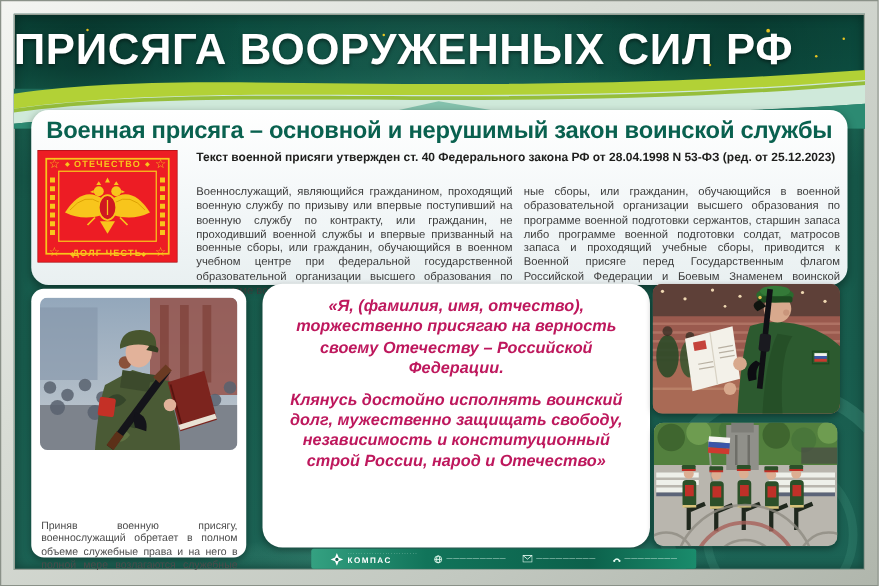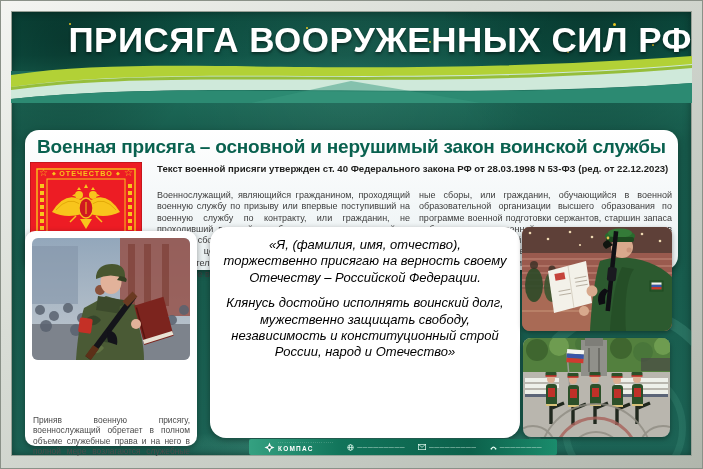--- a/index.html
+++ b/index.html
@@ -9,40 +9,40 @@
   .frame-line{position:absolute;inset:0;border:1px solid #8a9188;pointer-events:none;z-index:5;}
   
   .bg{position:absolute;left:11px;top:11px;right:11px;bottom:13px;overflow:hidden;z-index:1;
       background:
         radial-gradient(circle at 8% 30px, rgba(0,0,0,.28), transparent 130px),
         radial-gradient(circle at 85% 18px, rgba(0,0,0,.22), transparent 150px),
         radial-gradient(circle at 50% 60px, rgba(255,255,255,.05), transparent 180px),
         linear-gradient(180deg,#0b4a3d 0px,#0d5244 44px,#14604f 62px,#1c6a58 84px,#175a4b 130px,#185c4d 280px,#1c6355 100%);
       box-shadow:inset 0 0 0 1px #97a096, inset 0 0 10px rgba(0,0,0,.45);}
   .spk{position:absolute;width:2px;height:2px;border-radius:50%;background:#ffd21e;opacity:.9;}
-  .title{position:absolute;left:0;right:0;top:9px;text-align:right;color:#fff;font-size:35px;font-weight:800;letter-spacing:.5px;text-shadow:0 2px 3px rgba(0,0,0,.45);white-space:nowrap;}
+  .title{position:absolute;left:0;right:0;top:9px;text-align:left;color:#fff;font-size:35px;font-weight:800;letter-spacing:.5px;text-shadow:0 2px 3px rgba(0,0,0,.45);white-space:nowrap;}
   .ribbons{position:absolute;left:0;top:36px;width:681px;height:56px;}
   .arc{position:absolute;border-radius:50%;pointer-events:none;}
   .arc1{right:-34px;bottom:-52px;width:180px;height:180px;border:11px solid rgba(96,182,158,.22);}
   .arc2{right:6px;bottom:-34px;width:110px;height:110px;border:7px solid rgba(96,182,158,.16);}
   .swoosh{position:absolute;left:140px;top:417px;width:430px;height:34px;background:radial-gradient(ellipse at center,rgba(122,204,178,.34),rgba(122,204,178,0) 72%);}
   
-  .panel{position:absolute;left:14px;top:77px;width:653px;height:140px;border-radius:14px;background:linear-gradient(180deg,#ffffff 0%,#f3f7f8 55%,#e9f0f1 100%);box-shadow:0 3px 7px rgba(0,0,0,.38);margin-top:42px;}
+  .panel{position:absolute;left:14px;top:77px;width:653px;height:140px;border-radius:14px;background:linear-gradient(180deg,#ffffff 0%,#f3f7f8 55%,#e9f0f1 100%);box-shadow:0 3px 7px rgba(0,0,0,.38);}
   .heading{position:absolute;left:0;right:0;top:6px;text-align:center;font-size:19px;font-weight:800;color:#09614f;white-space:nowrap;letter-spacing:-.2px;}
   .flagbox{position:absolute;left:5px;top:32px;width:112px;height:90px;}
   .lawnote{position:absolute;left:132px;top:33px;width:516px;font-size:9.6px;font-weight:700;color:#1e1e1c;line-height:12.5px;}
   .lawnote div{white-space:nowrap;}
   .cols{position:absolute;left:132px;top:60px;width:516px;display:flex;gap:9px;}
   .col{width:253px;font-size:9px;line-height:11.3px;color:#3c3c3c;text-align:justify;}
   
   .card-left{position:absolute;left:14px;top:220px;width:172px;height:215px;background:#fff;border-radius:10px;box-shadow:0 2px 6px rgba(0,0,0,.35);}
   .photoL{position:absolute;left:7px;top:7px;width:158px;height:122px;border-radius:6px;overflow:hidden;}
   .caption{position:absolute;left:8px;top:136px;width:157px;font-size:8.4px;line-height:10.4px;color:#4b4b4b;text-align:justify;margin-top:48px;}
   .card-oath{position:absolute;left:199px;top:216px;width:310px;height:211px;background:#fff;border-radius:16px;box-shadow:0 2px 6px rgba(0,0,0,.35);padding-top:10px;box-sizing:border-box;}
-  .card-oath p{margin:0 12px 9px 12px;text-align:center;font-size:13px;line-height:16.4px;font-weight:400;font-style:italic;color:#000000;}
+  .card-oath p{margin:0 12px 9px 12px;text-align:center;font-size:13px;line-height:16.4px;font-weight:700;font-style:italic;color:#be185d;}
   .photoRT{position:absolute;left:511px;top:216px;width:150px;height:104px;border-radius:8px;overflow:hidden;box-shadow:0 2px 5px rgba(0,0,0,.35);}
   .photoRB{position:absolute;left:512px;top:327px;width:147px;height:99px;border-radius:8px;overflow:hidden;box-shadow:0 2px 5px rgba(0,0,0,.35);}
   
   .fbar{position:absolute;left:238px;top:428px;width:308px;height:16px;border-radius:2px;background:linear-gradient(90deg,#34a181,#11745a 30%,#0c614b 72%,#1a8c6c);display:flex;align-items:center;justify-content:center;gap:13px;color:#d9f0e6;}
   .brand{display:flex;align-items:center;gap:3px;}
   .brand-txt{display:flex;flex-direction:column;line-height:1;}
   .brand-small{font-size:3.5px;letter-spacing:1px;color:#bfe4d6;}
   .brand-name{font-size:6.5px;font-weight:700;letter-spacing:1.2px;color:#ffffff;}
   .contact{display:flex;align-items:center;gap:3px;font-size:4.8px;letter-spacing:.5px;color:#d5efe4;}
   svg{display:block;}
@@ -115,21 +115,21 @@
             <line x1="46" y1="54" x2="40" y2="60" stroke="#f8c51c" stroke-width="1.4"></line>
             <line x1="66" y1="54" x2="72" y2="60" stroke="#f8c51c" stroke-width="1.4"></line>
           </g>
           <text x="56" y="85" text-anchor="middle" font-size="7.2" font-weight="bold" letter-spacing="1" fill="#f8c51c">ДОЛГ ЧЕСТЬ</text>
           <text x="28" y="84.5" text-anchor="middle" font-size="5" fill="#f8c51c">◆</text>
           <text x="85" y="84.5" text-anchor="middle" font-size="5" fill="#f8c51c">◆</text>
         </svg>
       </div>
 
       <div class="lawnote">
-        <div>Текст военной присяги утвержден ст. 40 Федерального закона РФ от 28.03.1998 N 53-ФЗ (ред. от 22.12.2023)</div>
+        <div>Текст военной присяги утвержден ст. 40 Федерального закона РФ от 28.04.1998 N 53-ФЗ (ред. от 25.12.2023)</div>
       </div>
 
       <div class="cols">
         <div class="col">Военнослужащий, являющийся гражданином, проходящий военную службу по призыву или впервые поступивший на военную службу по контракту, или гражданин, не проходивший военной службы и впервые призванный на военные сборы, или гражданин, обучающийся в военном учебном центре при федеральной государственной образовательной организации высшего образования по программе военной подготовки и проходящий учеб-</div>
         <div class="col">ные сборы, или гражданин, обучающийся в военной образовательной организации высшего образования по программе военной подготовки сержантов, старшин запаса либо программе военной подготовки солдат, матросов запаса и проходящий учебные сборы, приводится к Военной присяге перед Государственным флагом Российской Федерации и Боевым Знаменем воинской части.</div>
       </div>
     </div>
 
     <div class="card-left">
       <div class="photoL">

